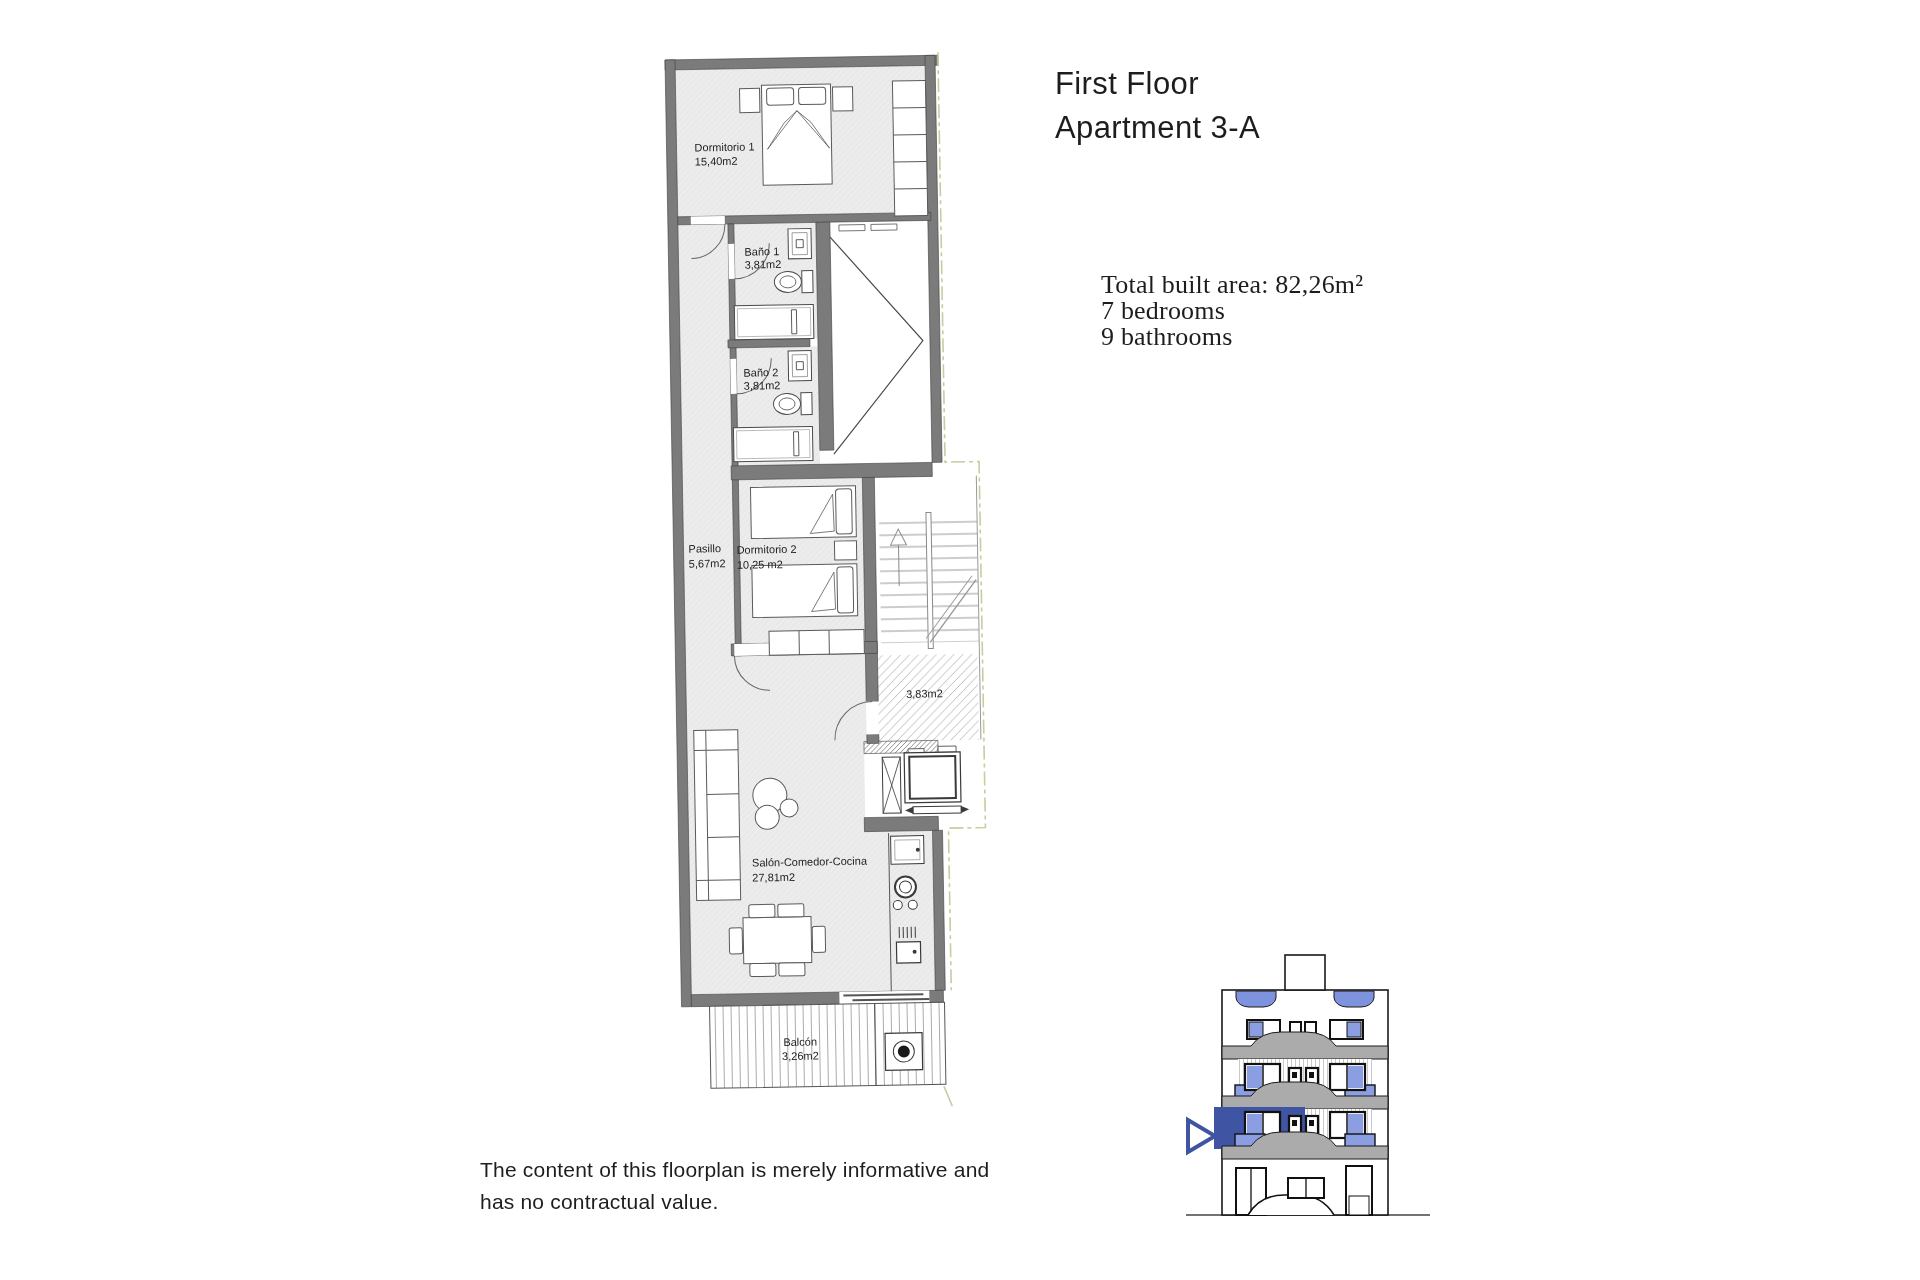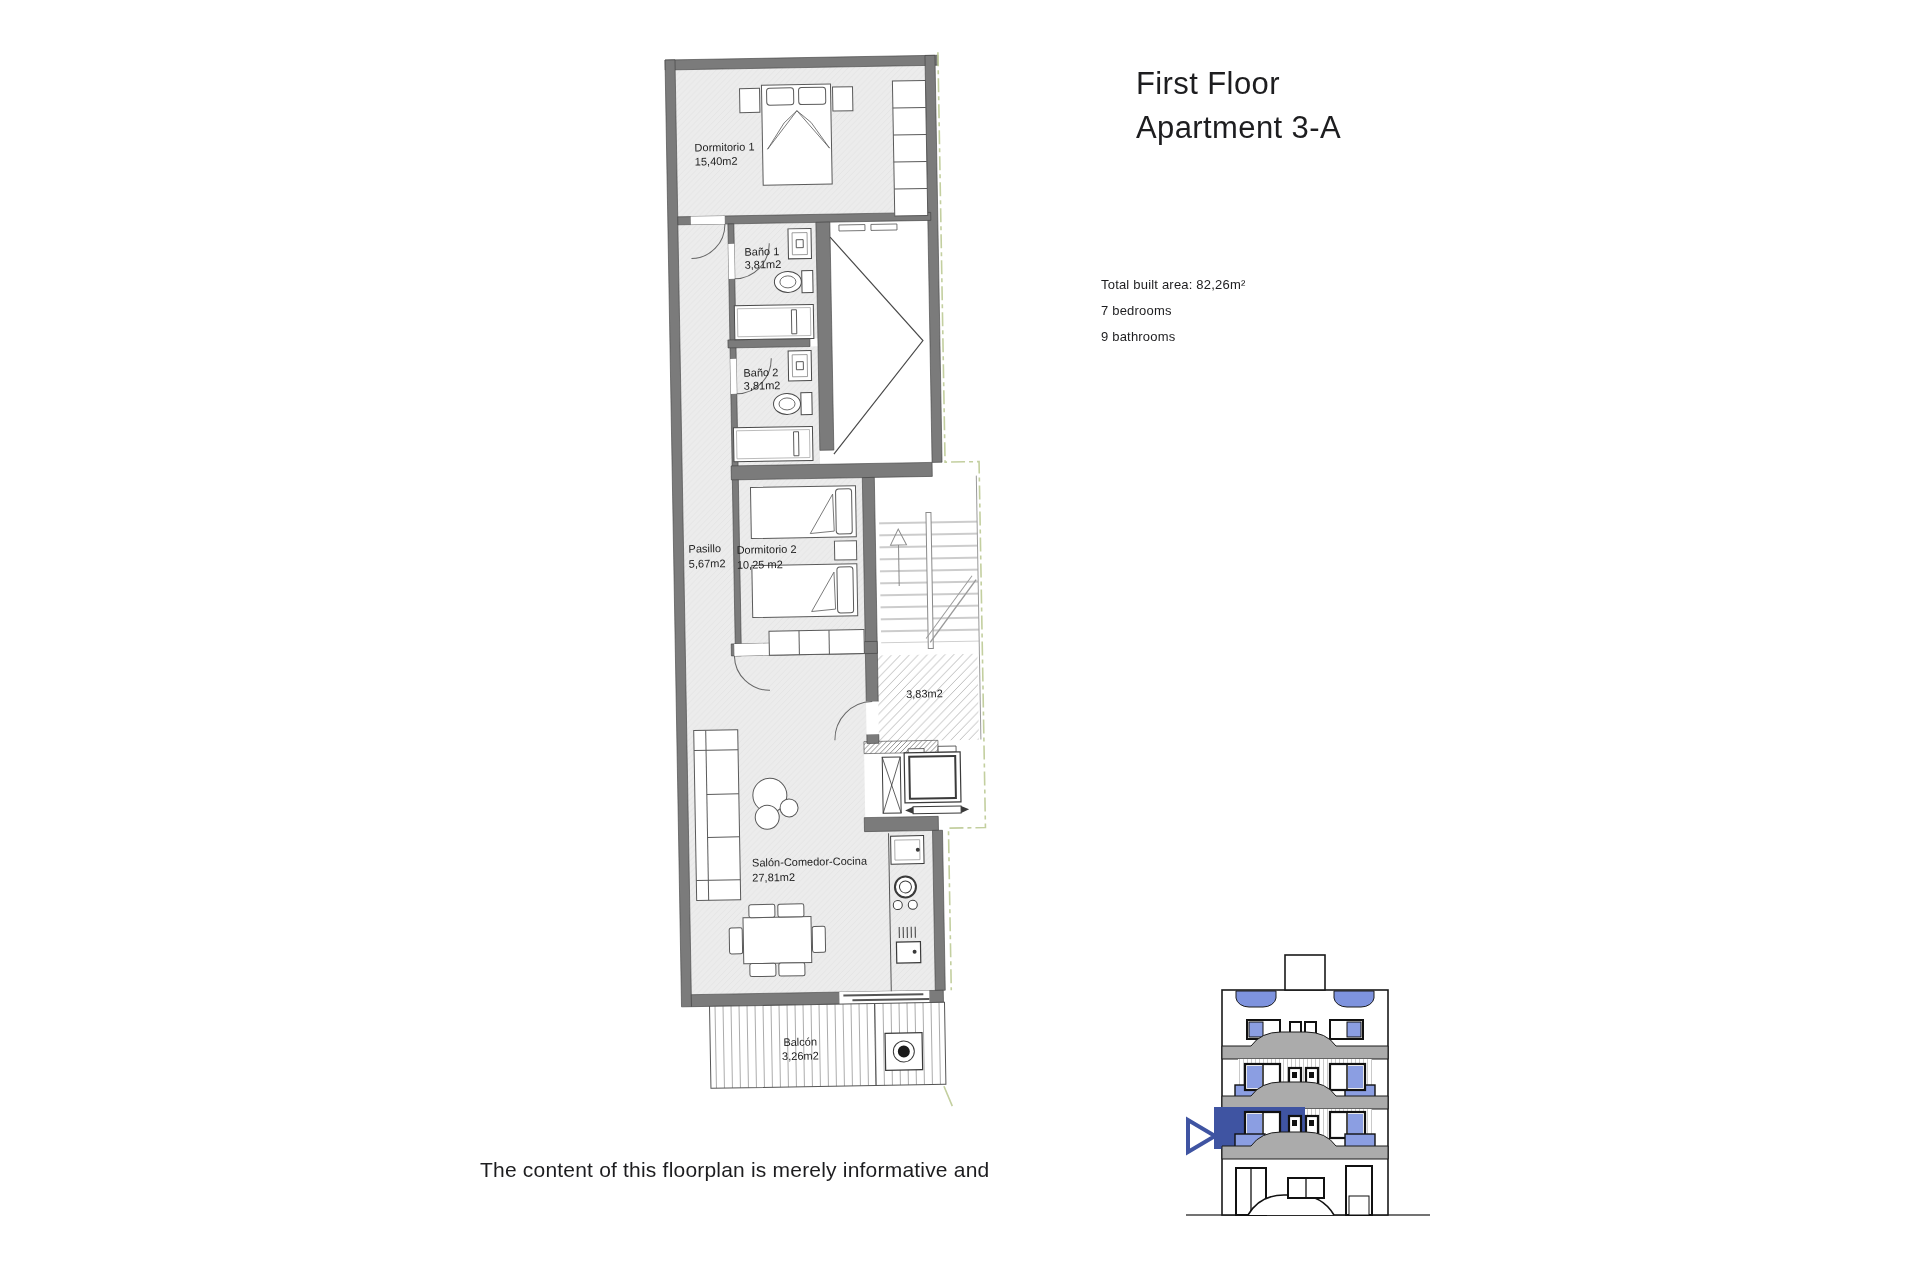--- a/index.html
+++ b/index.html
@@ -1,20 +1,20 @@
 <!DOCTYPE html>
 <html><head>
 <meta charset="utf-8">
 <style>
   html,body{margin:0;padding:0;background:#ffffff;}
   .page{position:relative;width:1920px;height:1280px;background:#ffffff;overflow:hidden;
         font-family:"Liberation Sans",sans-serif;color:#1d1d1f;}
   .abs{position:absolute;}
-  .title-block{left:1136px;top:62px;font-size:31px;line-height:44px;font-weight:500;letter-spacing:.4px;}
-  .summary-block{left:1101px;top:272px;font-size:13px;line-height:26px;letter-spacing:.2px;}
+  .title-block{left:1055px;top:62px;font-size:31px;line-height:44px;font-weight:500;letter-spacing:.4px;}
+  .summary-block{left:1101px;top:272px;font-size:26px;line-height:26px;letter-spacing:.2px;font-family:Liberation Serif, serif;}
   .disclaimer{left:480px;top:1154px;font-size:21px;line-height:32px;letter-spacing:.2px;}
   svg text{font-family:"Liberation Sans",sans-serif;fill:#1c1c1c;}
   .plan-label{font-size:11px;}
 </style>
 </head>
 <body>
 
 <div class="page">
 
   <svg class="abs" style="left:640px;top:45px;" width="400" height="1085" viewBox="0 0 400 1085">
@@ -253,20 +253,21 @@
   </div>
 
   <div class="abs summary-block">
     <div>Total built area: 82,26m²</div>
     <div>7 bedrooms</div>
     <div>9 bathrooms</div>
   </div>
 
   <div class="abs disclaimer">
     <div>The content of this floorplan is merely informative and</div>
+    <div>has no contractual value.</div>
   </div>
 
   <svg class="abs" style="left:1178px;top:938px;" width="290" height="300" viewBox="0 0 290 300">
     <defs>
       <pattern id="patStripe" width="4" height="6" patternUnits="userSpaceOnUse">
         <rect width="4" height="6" fill="#ffffff"></rect>
         <line x1="1.5" y1="0" x2="1.5" y2="6" stroke="#c9c9c9" stroke-width="1"></line>
       </pattern>
     </defs>
     <g>

